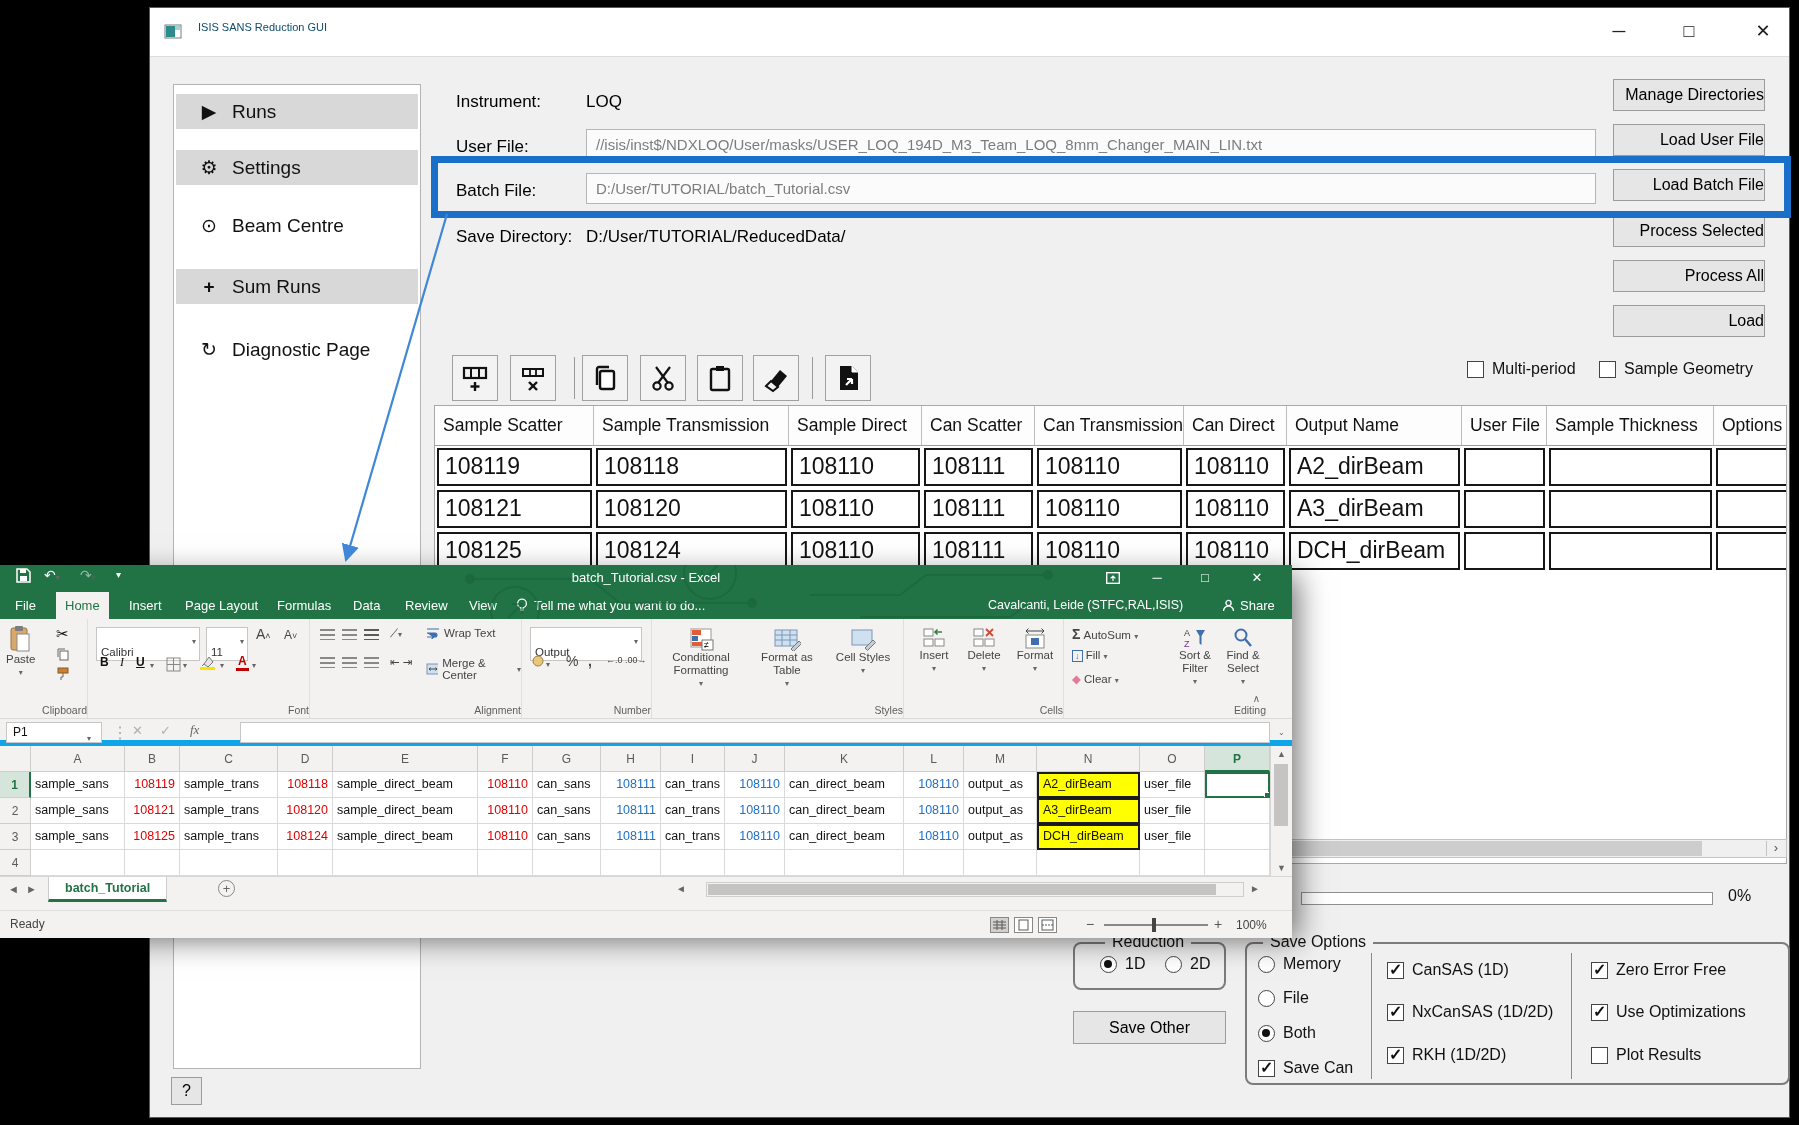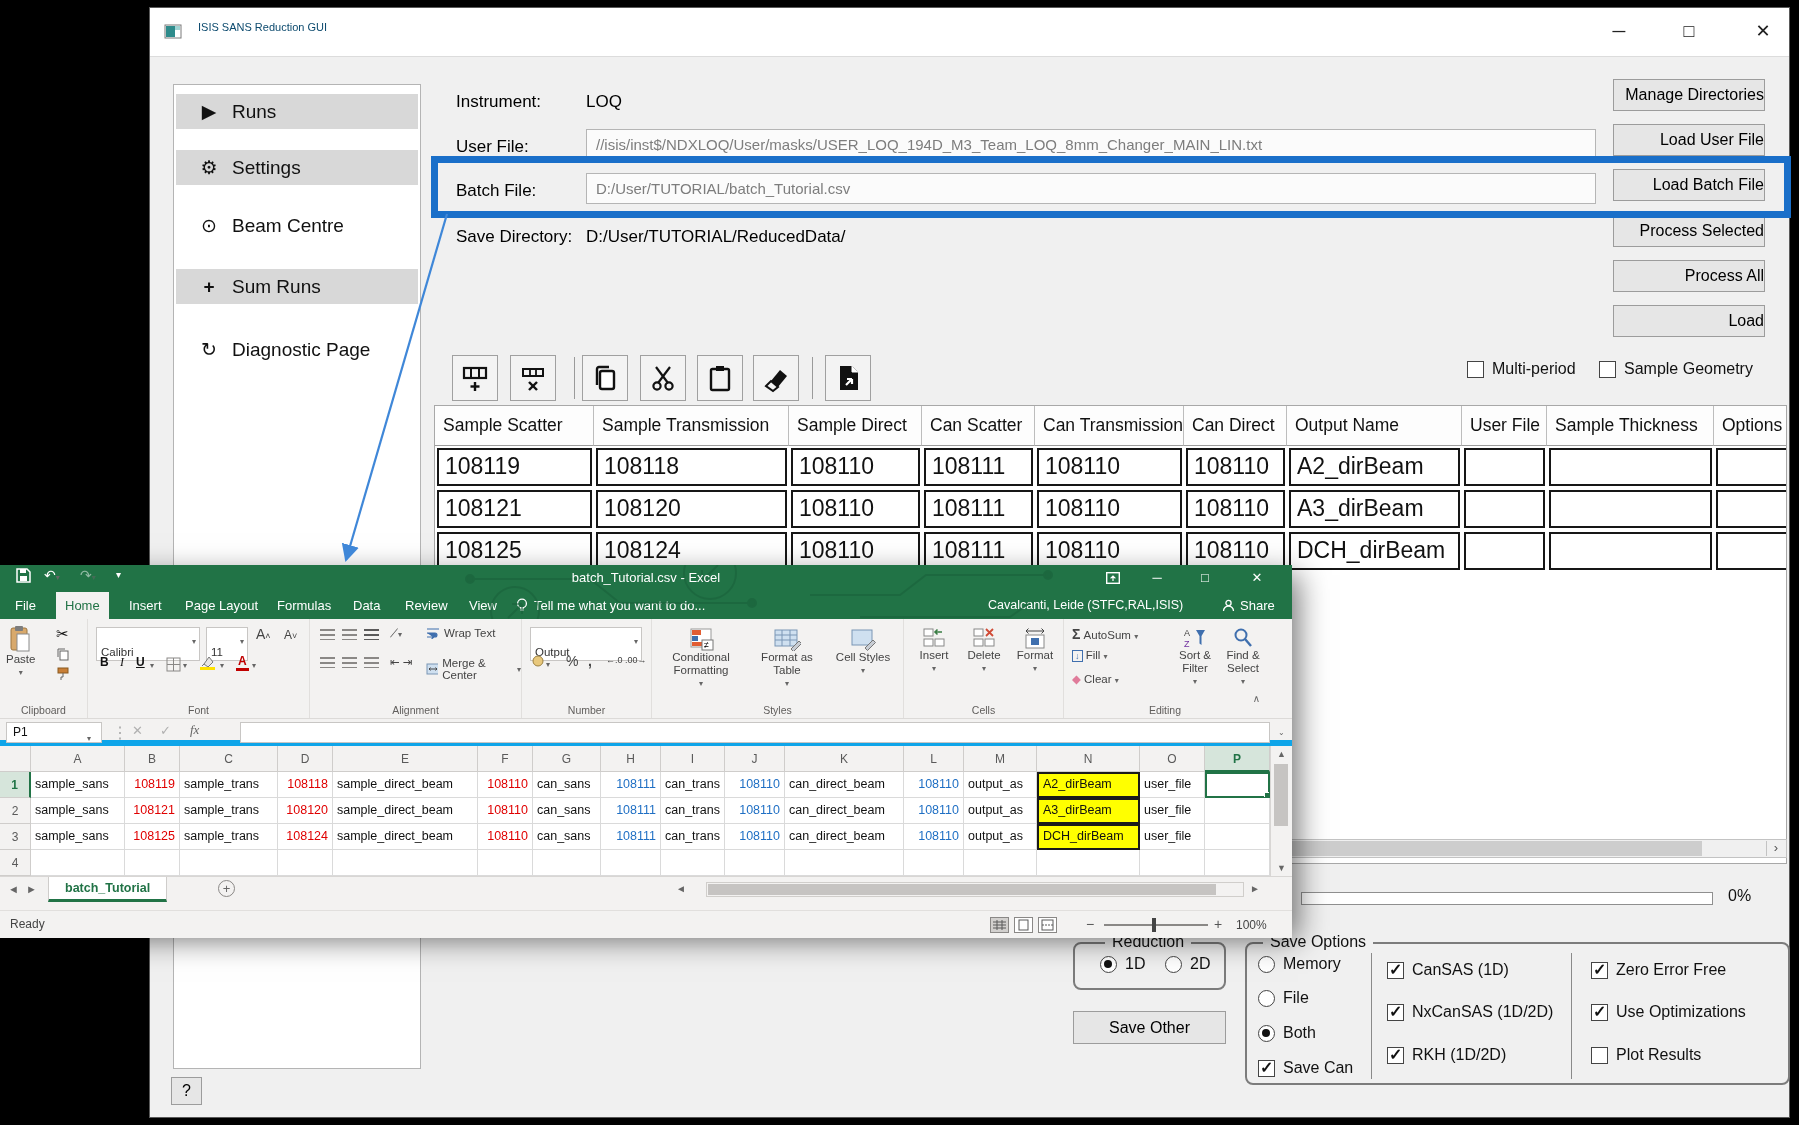--- a/index.html
+++ b/index.html
@@ -70,21 +70,21 @@
   .qat{position:absolute;top:3px;color:#fff;font-size:14px;z-index:2}
   .xl-winbtn{position:absolute;top:0;width:34px;height:27px;color:#fff;text-align:center;line-height:26px;font-size:13px;z-index:2}
   .xl-tab{position:absolute;top:0;height:27px;line-height:27px;font-size:13px;color:#fff;padding:0 9px}
   .xl-tab.active{background:#f3f2f1;color:#217346}
   #xl-tellme{position:absolute;top:0;height:27px;line-height:27px;font-size:13px;color:#fff;display:flex;align-items:center;gap:6px}
   #xl-account{position:absolute;top:0;height:27px;line-height:27px;font-size:12.5px;color:#fff;white-space:nowrap}
   #xl-share{position:absolute;top:0;height:27px;line-height:27px;font-size:13px;color:#fff;display:flex;align-items:center;gap:5px}
 
   #xl-ribbon{position:absolute;left:0;top:54px;width:100%;height:100px;background:#f3f2f1;border-bottom:1px solid #dcdad8;display:flex;box-sizing:border-box}
   .rgrp{position:relative;height:100%;border-right:1px solid #e1dfdd;box-sizing:border-box;flex:none}
-  .rgrp-label{position:absolute;left:0;bottom:2px;width:100%;text-align:center;font-size:10.5px;color:#605e5c}
+  .rgrp-label{position:absolute;left:0;bottom:2px;width:100%;text-align:right;font-size:10.5px;color:#605e5c}
   .rtxt{font-size:11.5px;color:#444}
   .combo{background:#fff;border:1px solid #c8c6c4;font-size:11.5px;color:#333;padding:16px 4px;height:18px;line-height:17px;box-sizing:border-box;white-space:nowrap}
   .dd{font-size:8px;color:#666}
   .bigbtn{display:flex;flex-direction:column;align-items:center;font-size:11.5px;color:#444;line-height:13px;text-align:center}
   .bars{width:15px;height:11px;background:repeating-linear-gradient(#8a8886 0 2px,transparent 2px 5px)}
   .fmt-letter{font-weight:bold;font-size:12px;padding:0 2px}
   .ub{border-bottom:3px solid #ffe100}
   .rbb{border-bottom:3px solid #c00000}
 
   #xl-formula{position:absolute;left:0;top:154px;width:100%;height:27px;background:#f3f2f1;border-bottom:6px solid #0ea5e9;box-sizing:border-box}

